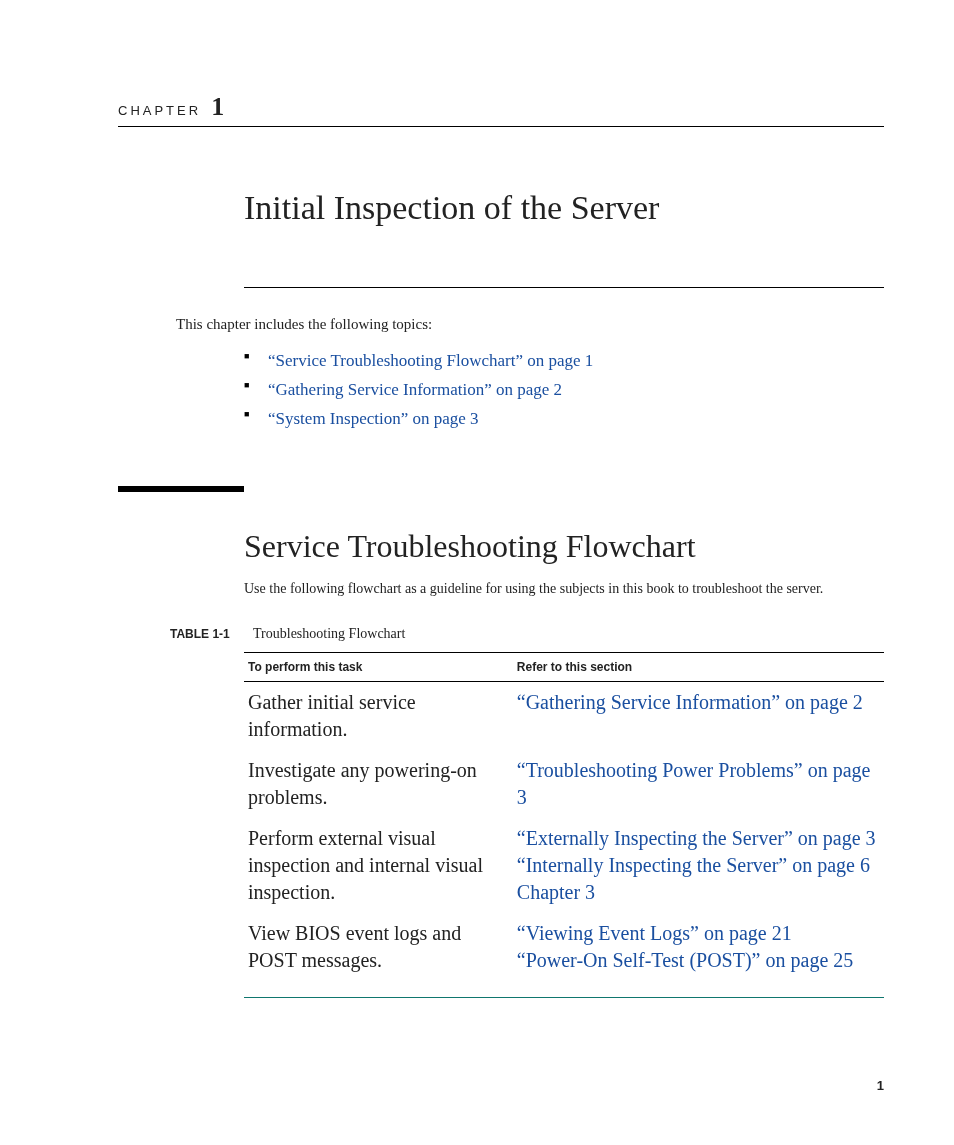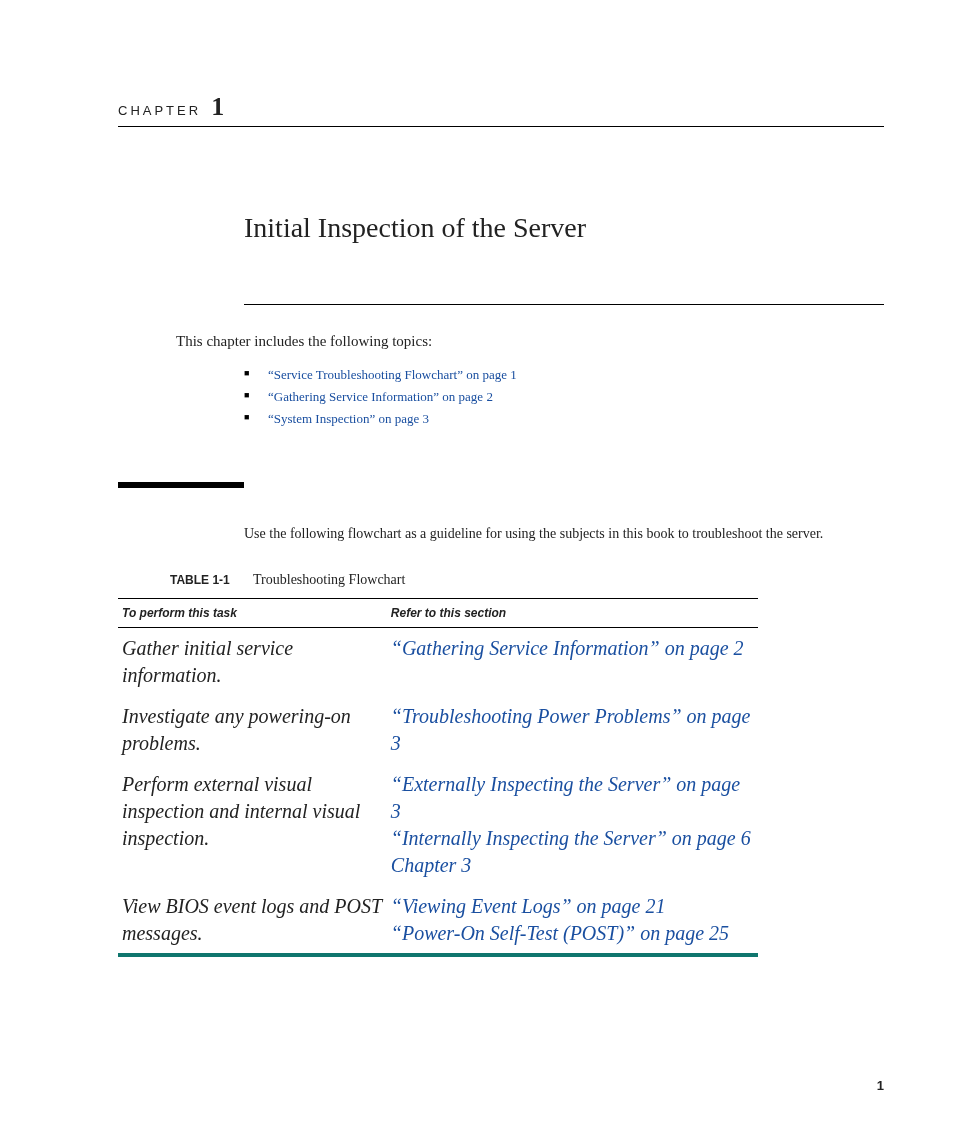--- a/index.html
+++ b/index.html
@@ -10,38 +10,38 @@
       font-family: "Palatino Linotype", "Book Antiqua", Palatino, Georgia, serif;
       color: #222;
       position: relative;
     }
     .page {
       padding: 92px 70px 40px 118px;
     }
     .chapter-line {
       border-bottom: 1.5px solid #000;
       padding-bottom: 4px;
-      margin-bottom: 85px;
+      margin-bottom: 62px;
       display: flex;
       align-items: baseline;
       gap: 10px;
     }
     .chapter-label {
       font-family: Arial, Helvetica, sans-serif;
       font-size: 13px;
       letter-spacing: 3px;
       font-weight: 400;
     }
     .chapter-num {
       font-size: 26px;
       font-weight: bold;
       font-family: "Palatino Linotype", Palatino, serif;
     }
     .title {
-      font-size: 28px;
+      font-size: 34px;
       font-weight: 400;
       margin-left: 126px;
       margin-bottom: 60px;
     }
     .rule {
       border-top: 1px solid #000;
       margin-left: 126px;
       margin-bottom: 28px;
     }
     .intro {
@@ -49,21 +49,21 @@
       font-size: 15px;
       margin-bottom: 14px;
     }
     .toc-list {
       margin-left: 126px;
       list-style: none;
     }
     .toc-item {
       position: relative;
       padding-left: 24px;
-      font-size: 13px;
+      font-size: 17px;
       line-height: 1.7;
     }
     .toc-item::before {
       content: "■";
       position: absolute;
       left: 0;
       top: 2px;
       font-size: 9px;
       color: #000;
     }
@@ -91,42 +91,42 @@
       font-size: 14px;
       margin-bottom: 10px;
     }
     .table-caption strong {
       font-family: Arial, Helvetica, sans-serif;
       font-size: 12px;
       font-weight: bold;
       margin-right: 20px;
     }
     table {
+      margin-left: 126px;
       width: calc(100% - 126px);
       border-collapse: collapse;
-      font-style: italic;
     }
     thead th {
       border-top: 1.5px solid #000;
       border-bottom: 1px solid #000;
       text-align: left;
       font-family: Arial, Helvetica, sans-serif;
       font-size: 12px;
       font-weight: bold;
       padding: 7px 4px;
     }
     tbody td {
       font-size: 20px;
       padding: 7px 4px 7px 4px;
       vertical-align: top;
       line-height: 1.35;
     }
     tbody tr:last-child td {
-      border-bottom: 4px solid #0f766e;
-      padding-bottom: 6px;
+      border-bottom: 1px solid #0f766e;
+      padding-bottom: 23px;
     }
     .col-task { width: 42%; }
     .ref-link { color: #1a4fa0; display: block; }
     .page-num {
       position: absolute;
       bottom: 52px;
       right: 70px;
       font-family: Arial, Helvetica, sans-serif;
       font-size: 13px;
       font-weight: bold;
@@ -148,20 +148,21 @@
   <p class="intro">This chapter includes the following topics:</p>
 
   <ul class="toc-list">
     <li class="toc-item"><span class="link">“Service Troubleshooting Flowchart” on page 1</span></li>
     <li class="toc-item"><span class="link">“Gathering Service Information” on page 2</span></li>
     <li class="toc-item"><span class="link">“System Inspection” on page 3</span></li>
   </ul>
 
   <div class="section-bar"></div>
 
+  <h2 class="section-title">Service Troubleshooting Flowchart</h2>
   <p class="section-body">Use the following flowchart as a guideline for using the subjects in this book to troubleshoot the server.</p>
 
   <div class="table-caption">
     <strong>TABLE 1-1</strong>
     <span>Troubleshooting Flowchart</span>
   </div>
 
   <table>
     <thead>
       <tr>

